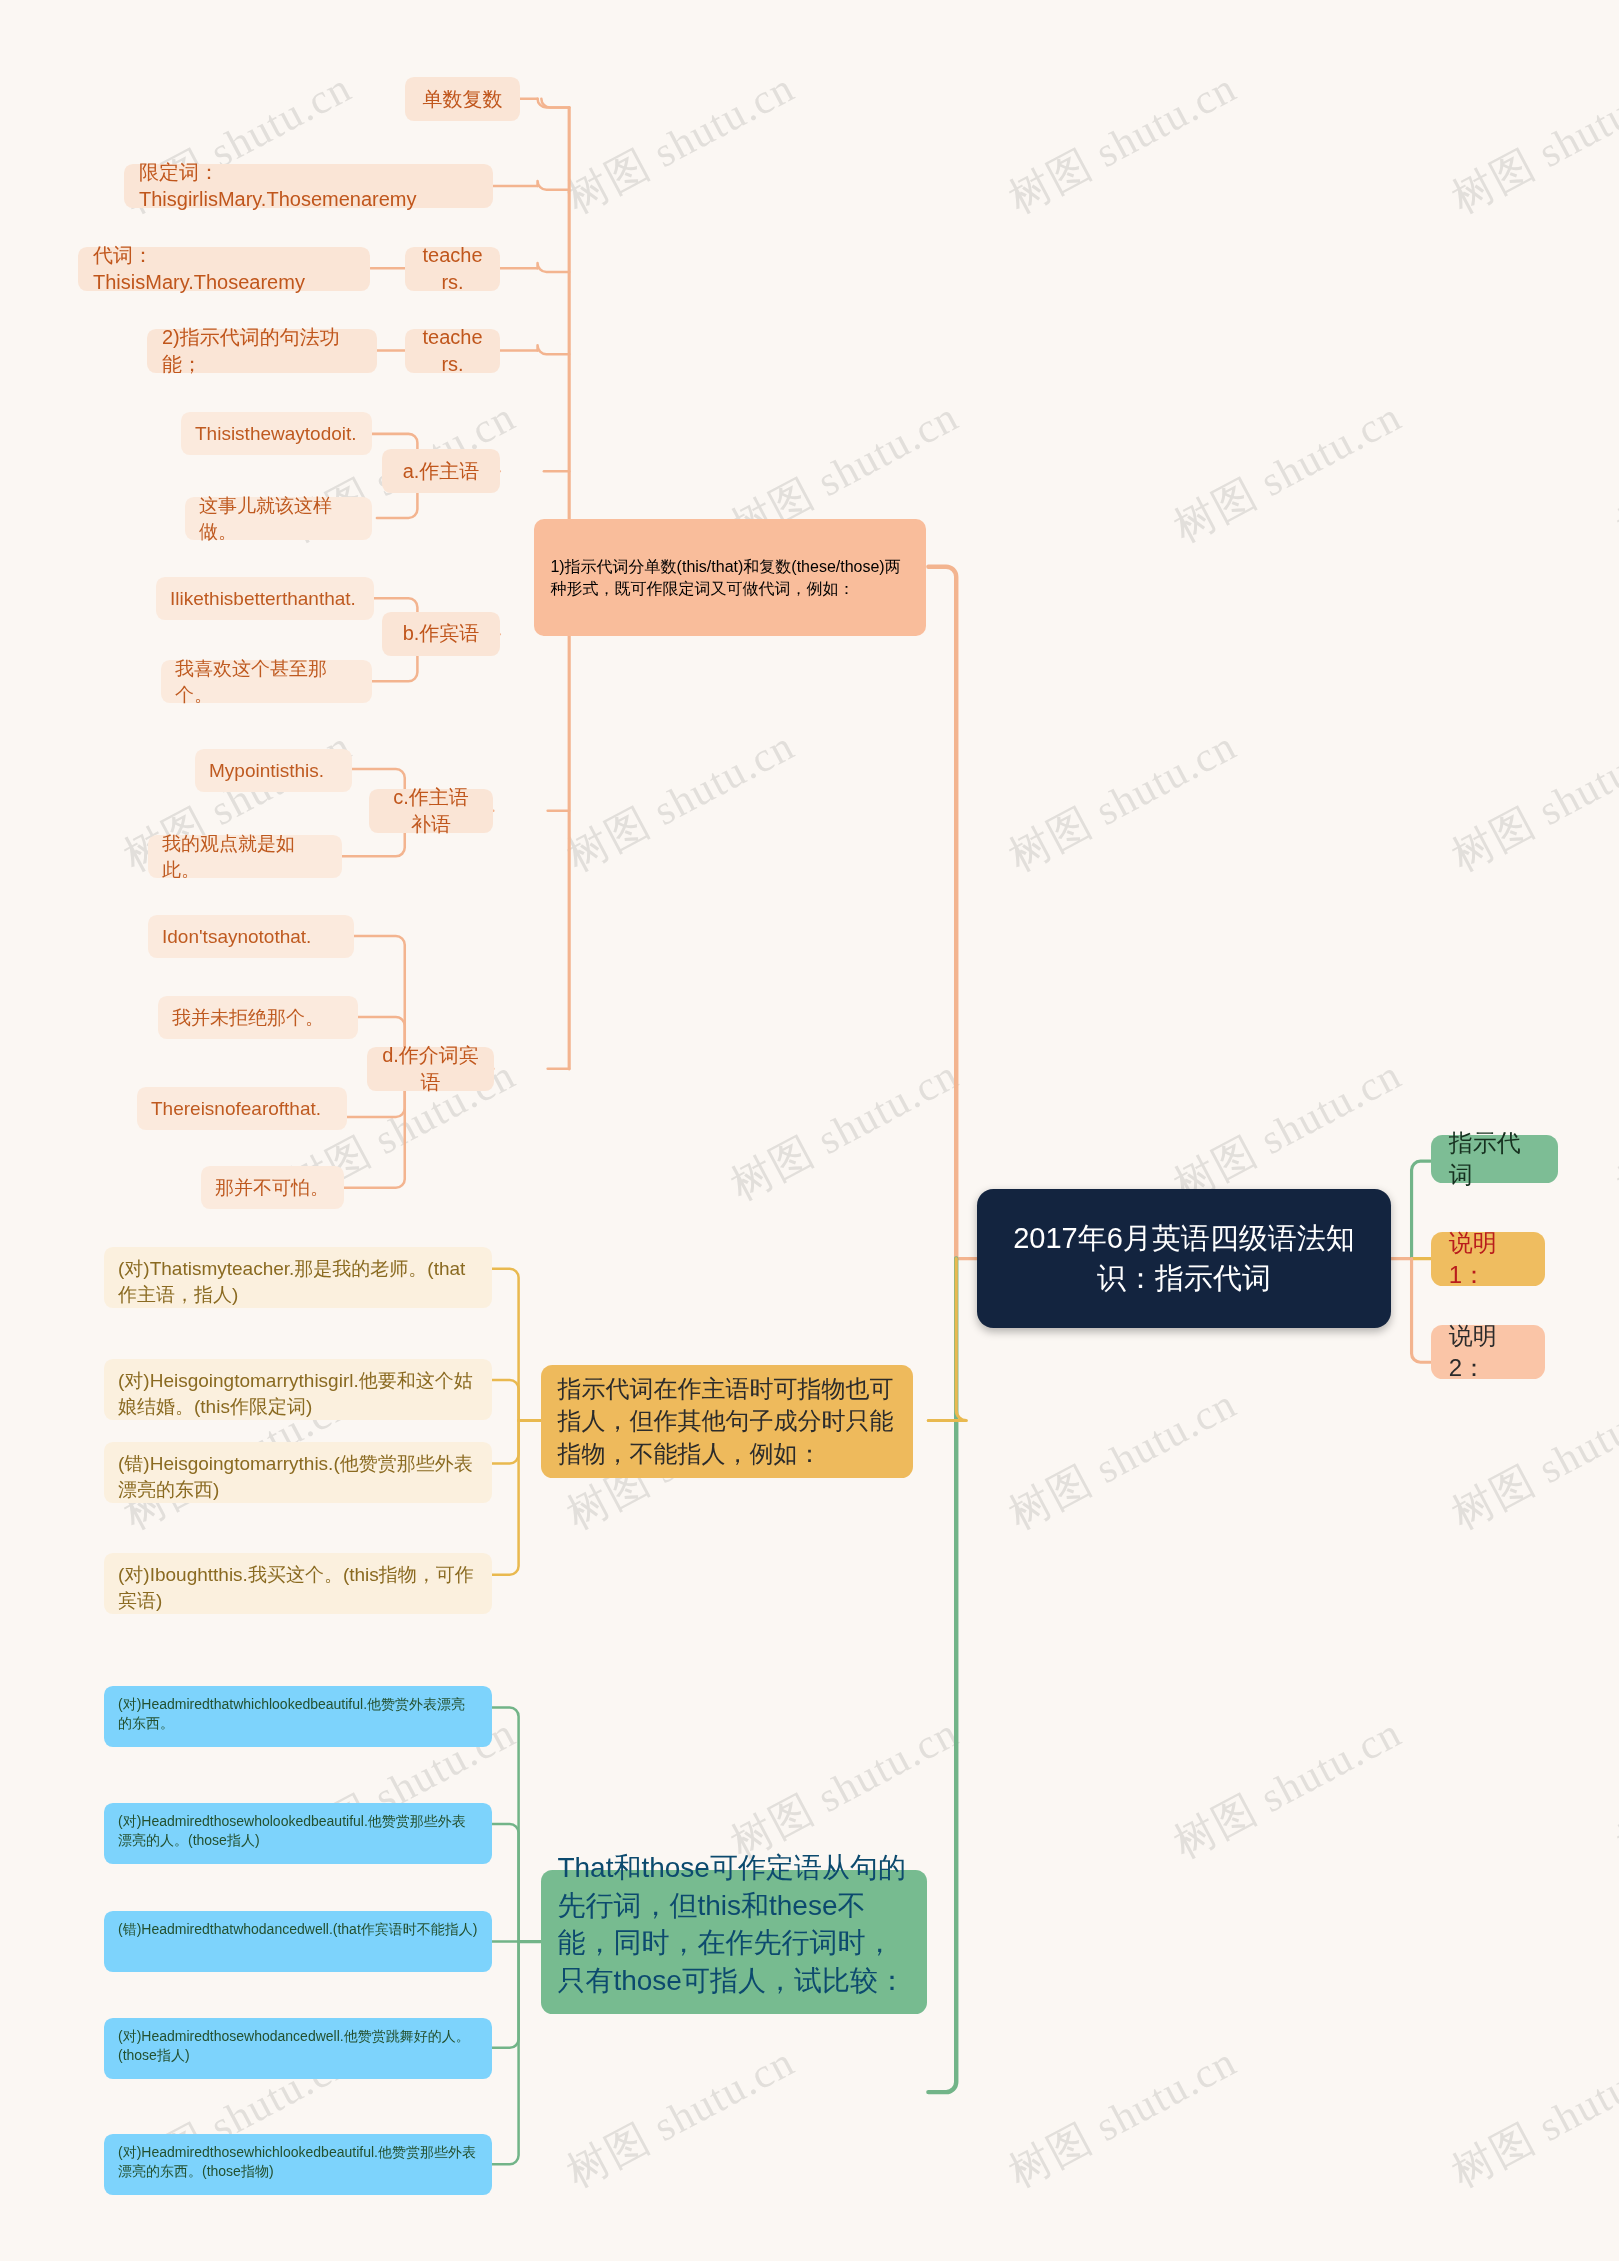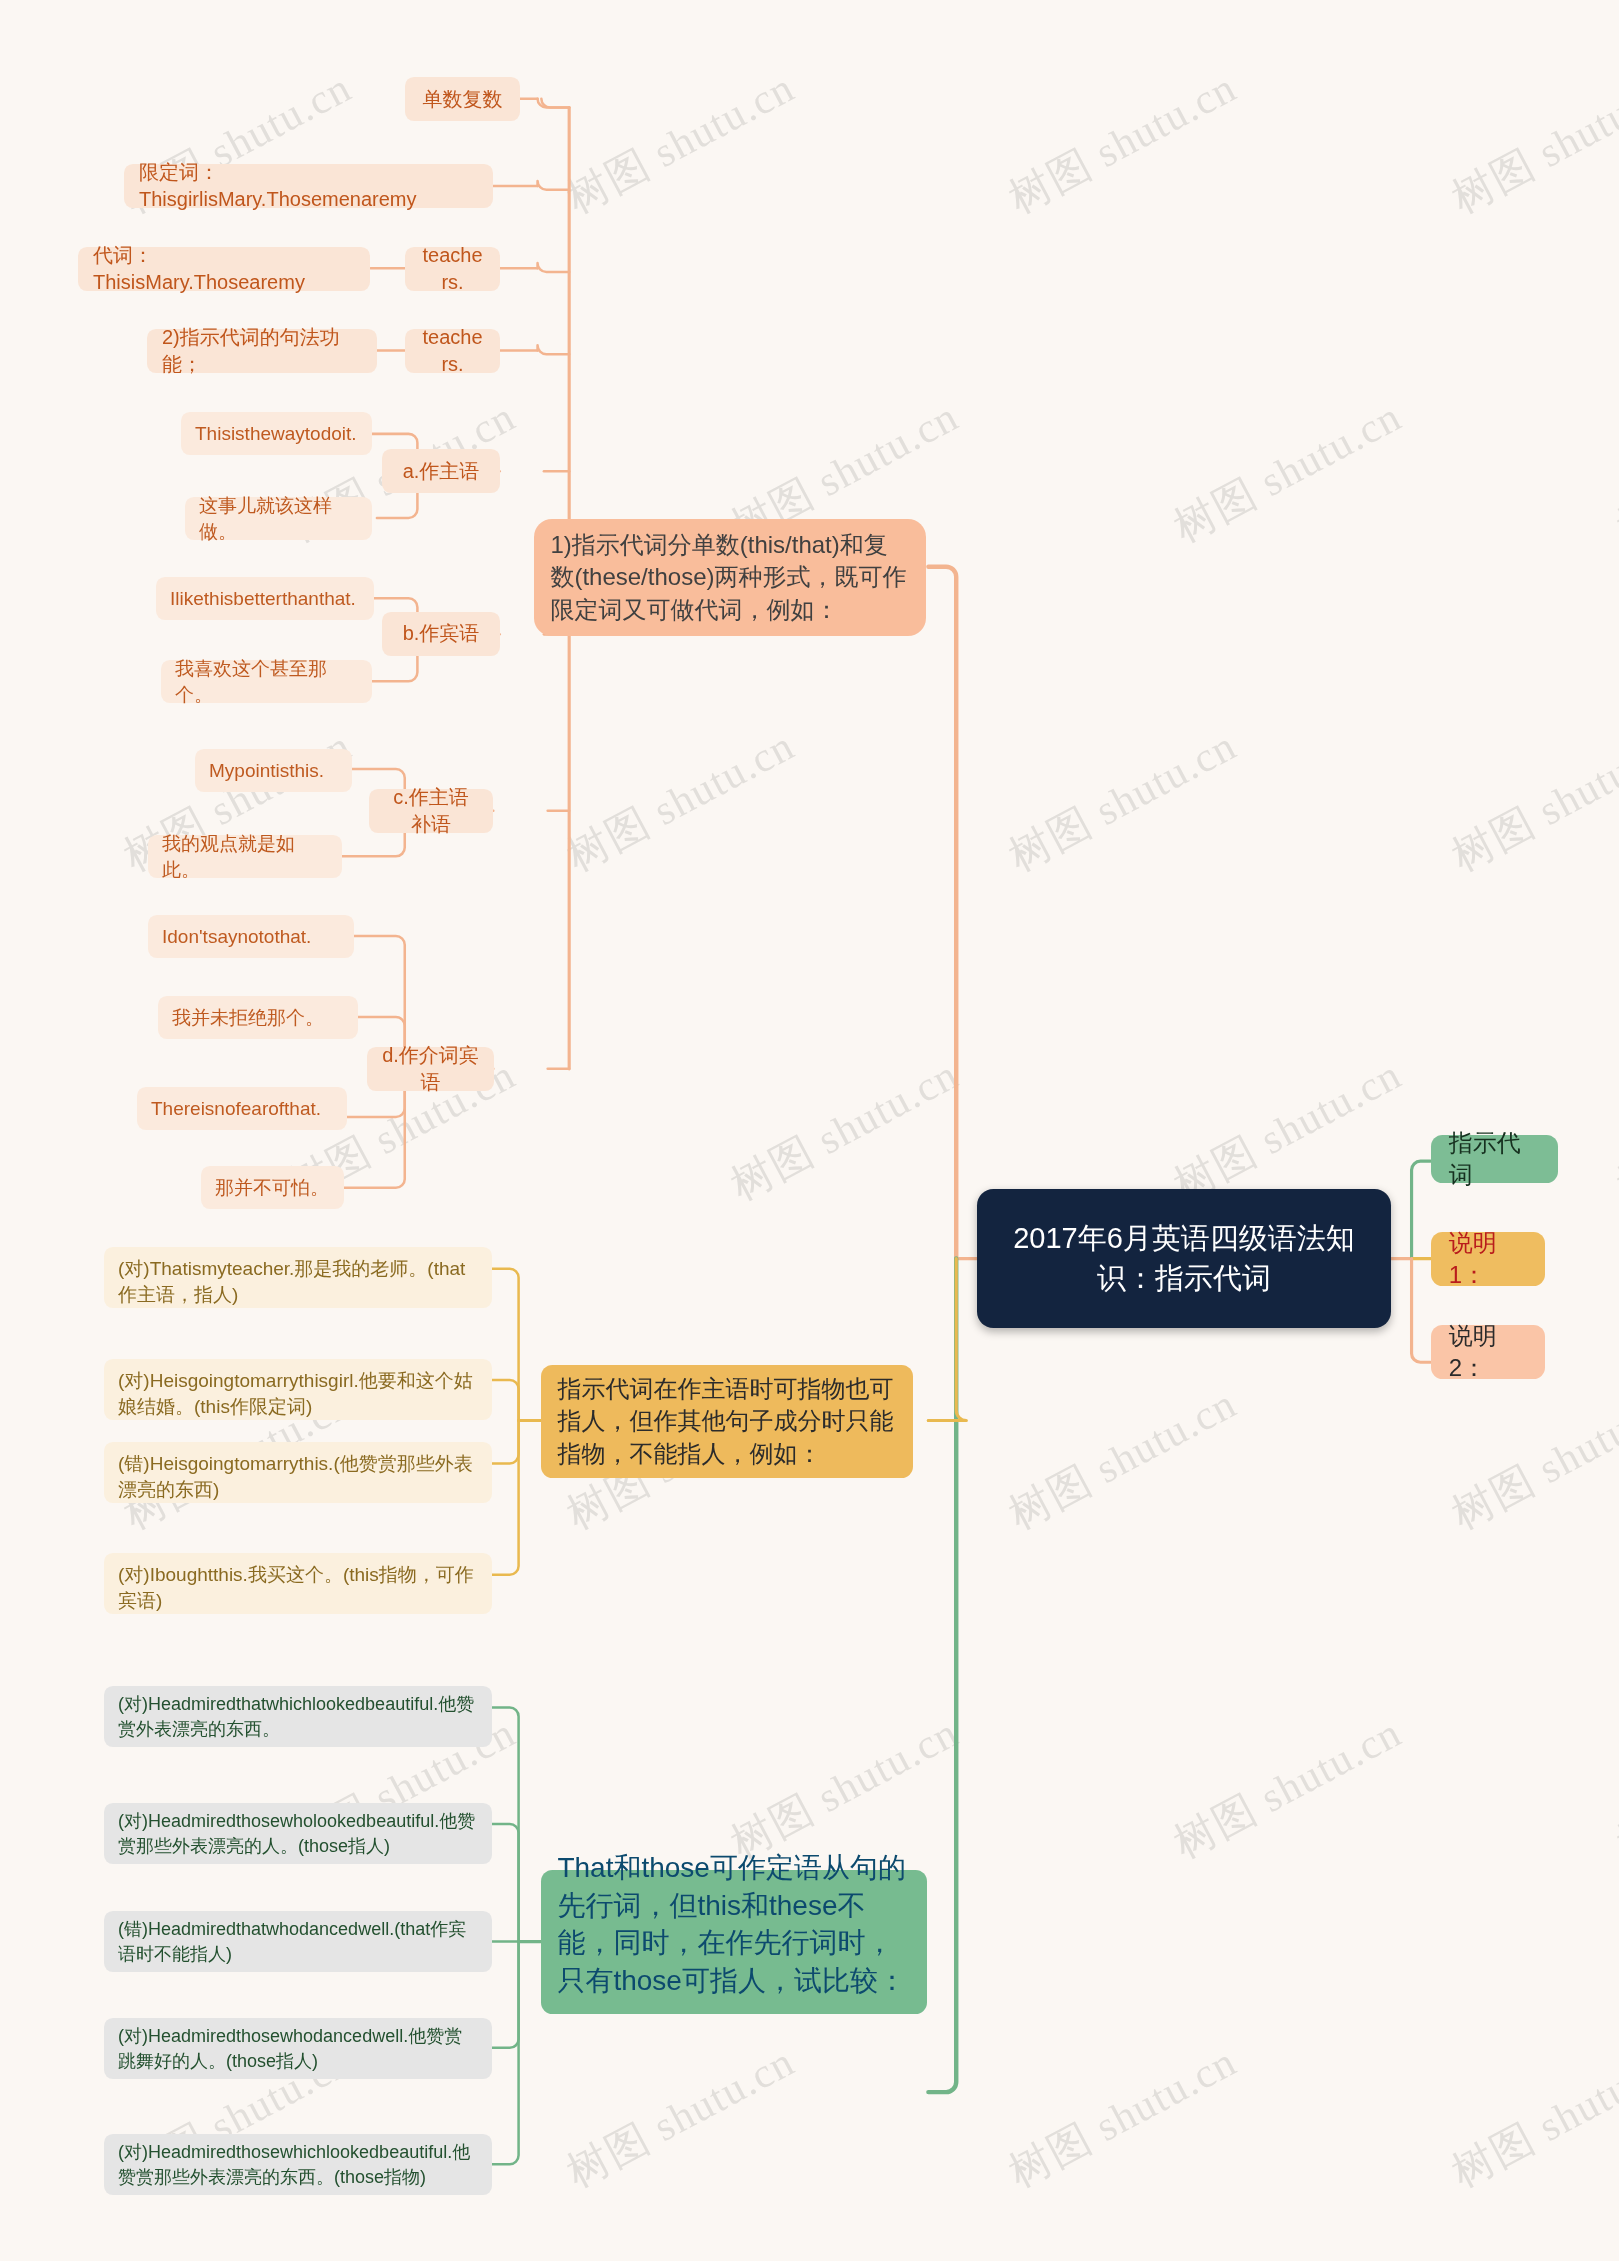--- a/index.html
+++ b/index.html
@@ -22,29 +22,29 @@
     position:absolute;box-sizing:border-box;
     border-radius:8.9px;display:flex;align-items:center;
     line-height:1.35;word-break:break-word;
   }
   .root{
     background:#13243f;color:#ffffff;border-radius:16.4px;
     justify-content:center;text-align:center;font-size:29px;
     box-shadow:0 3.2px 8.9px rgba(0,0,0,.28);
   }
   
-  .b1-main{background:#f9bd9b;color:#404040;font-size:24px;padding:14px 16.4px;border-radius:18px;}
+  .b1-main{background:#f9bd9b;color:#000000;font-size:16px;padding:14px 16.4px;border-radius:10px;}
   .b1-sub{background:#fae5d6;color:#c0561c;font-size:20px;padding:8.9px 15px;}
   .b1-leaf{background:#fbeadd;color:#bf5a20;font-size:19px;padding:8.2px 14px;}
   
   .b2-main{background:#eeba5c;color:#2b2b2b;font-size:24px;padding:14px 16.4px;border-radius:11.4px;}
   .b2-leaf{background:#fbf0de;color:#8a6a21;font-size:19px;padding:8.9px 14px;align-items:flex-start;}
   
   .b3-main{background:#77bb90;color:#0c4a6e;font-size:28px;padding:14px 16.4px;border-radius:11.4px;align-items:flex-end;}
-  .b3-leaf{background:#e5e5e5;color:#23502f;font-size:18px;padding:8.9px 14px;align-items:center;}
+  .b3-leaf{background:#7dd3fc;color:#23502f;font-size:14px;padding:8.9px 14px;align-items:flex-start;}
   
   .r-green{background:#7dbd95;color:#16301f;font-size:24px;padding:12.7px 17.7px;border-radius:11.4px;justify-content:flex-start;}
   .r-amber{background:#efbd60;color:#b91c1c;font-size:24px;padding:12.7px 17.7px;border-radius:11.4px;justify-content:flex-start;}
   .r-peach{background:#fac5a7;color:#2b2b2b;font-size:24px;padding:12.7px 17.7px;border-radius:11.4px;justify-content:flex-start;}
   .txt{display:block;width:100%;}
 </style>
 </head>
 <body>
 
 <div id="canvas">

